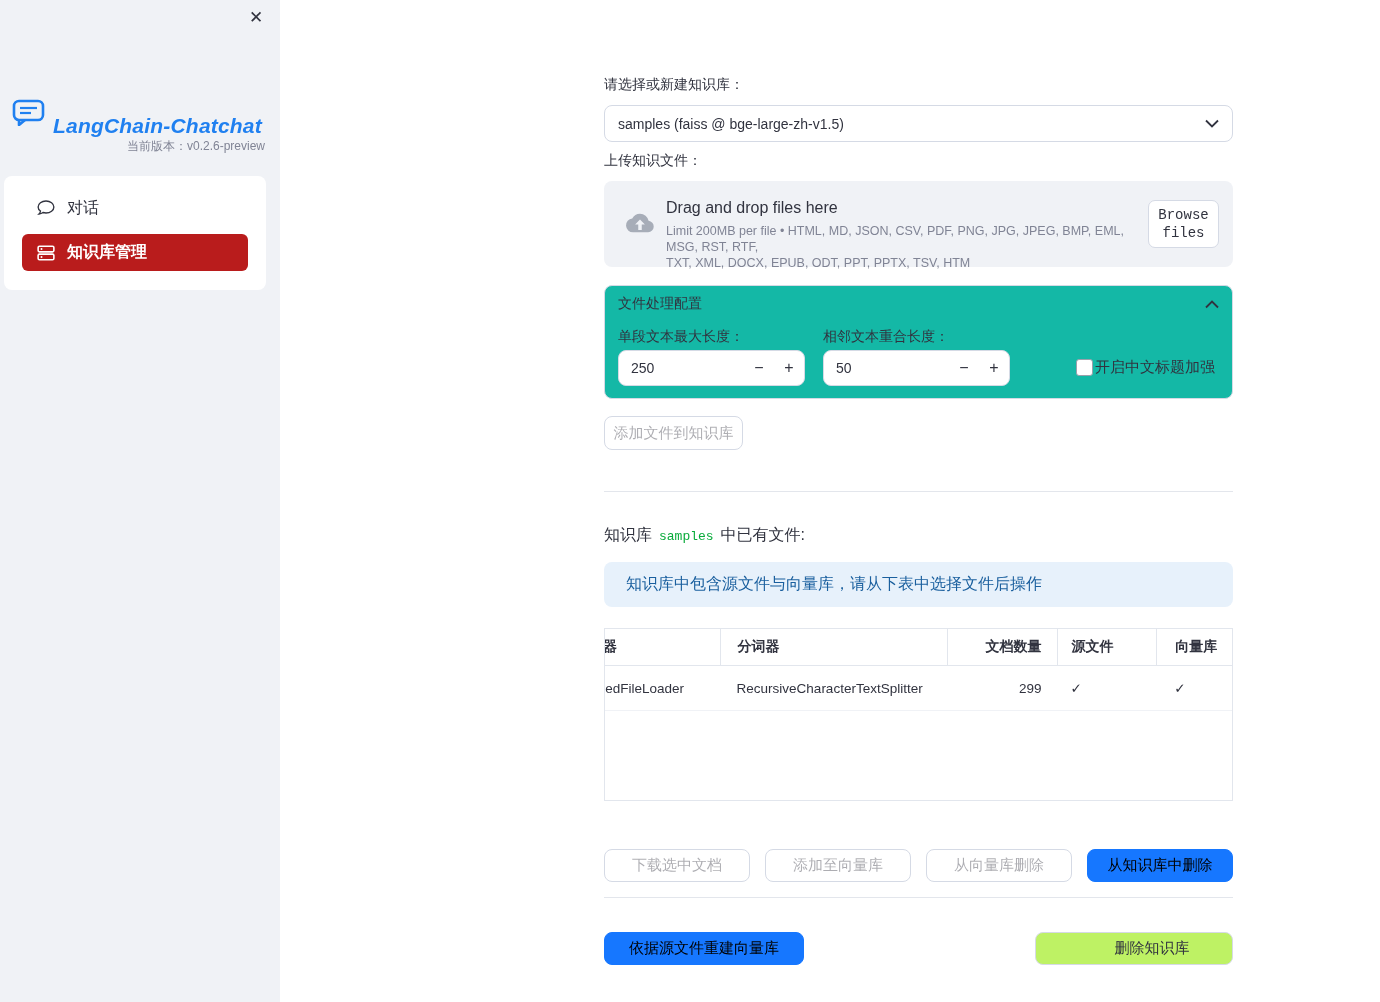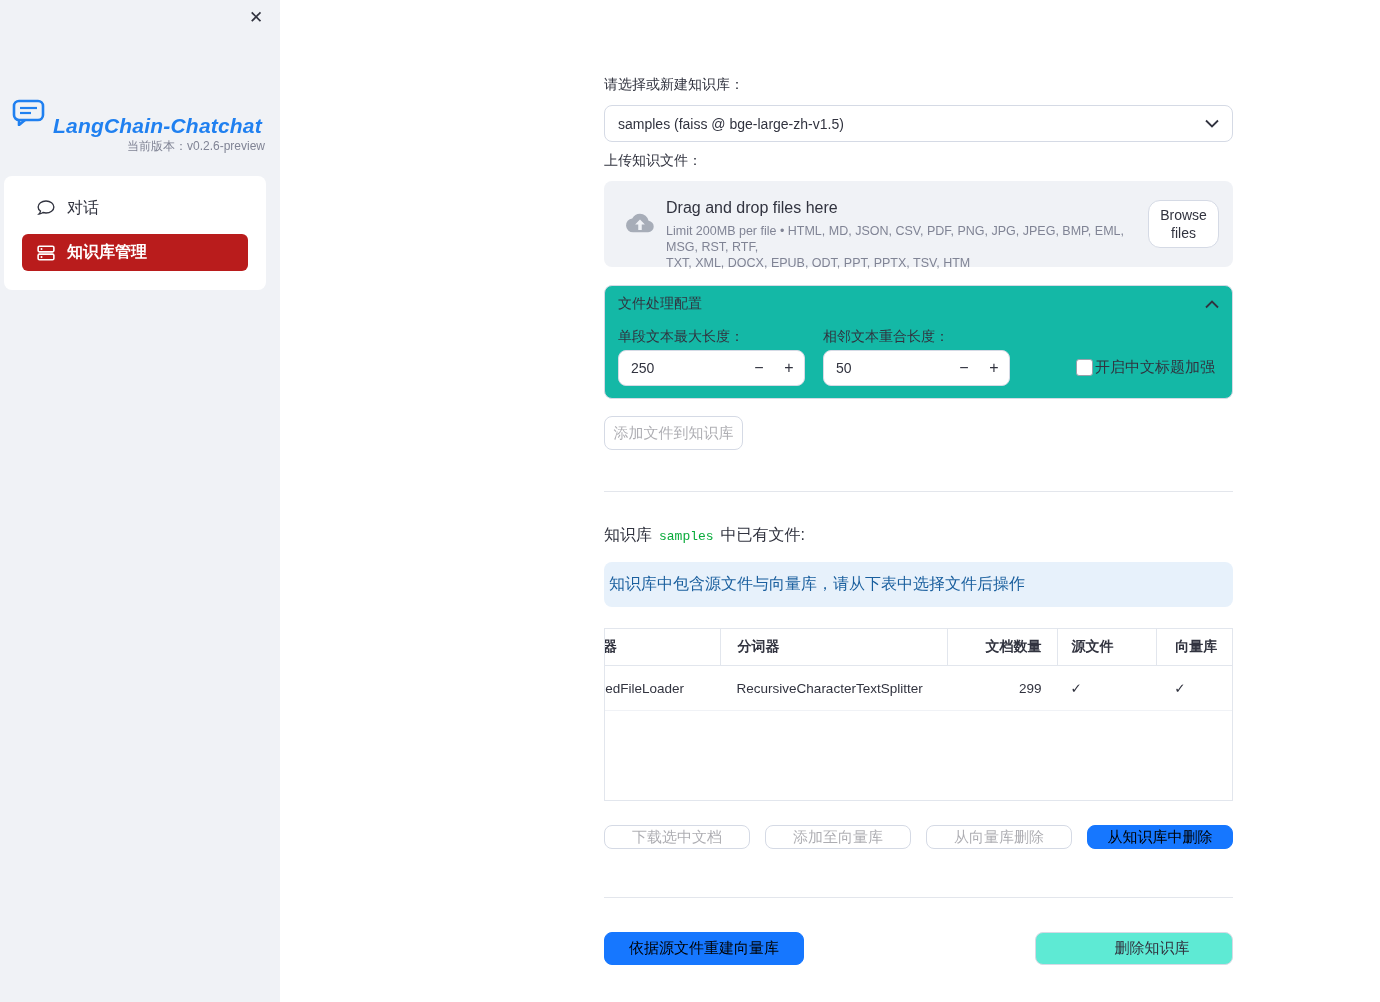--- a/index.html
+++ b/index.html
@@ -25,65 +25,65 @@
 
   .select-box { position:absolute; left:0; top:105px; width:629px; height:37px; background:#fff;
     border:1px solid #d5dae5; border-radius:8px; display:flex; align-items:center; padding:0 13px; font-size:14px; cursor:pointer; }
   .select-box .chev { margin-left:auto; display:flex; align-items:center; }
 
   .dropzone { position:absolute; left:0; top:181px; width:629px; height:86px; background:#f0f2f6; border-radius:8px; }
   .dz-icon { position:absolute; left:18px; top:28px; }
   .dz-title { position:absolute; left:62px; top:18px; font-size:16px; color:#31333f; }
   .dz-limit { position:absolute; left:62px; top:42px; width:478px; font-size:12.5px; line-height:16px; color:#808495; }
   .browse-btn { position:absolute; right:14px; top:19px; width:71px; height:48px; background:#fff; border:1px solid #d5dae5;
-    border-radius:12px; font-size:14px; color:#31333f; display:flex; align-items:center; justify-content:center; text-align:center;
-    line-height:18px; cursor:pointer; padding:0 8px; }
+    border-radius:7px; font-size:14px; color:#31333f; display:flex; align-items:center; justify-content:center; text-align:center;
+    line-height:18px; cursor:pointer; padding:0 8px;font-family:Liberation Mono, monospace; }
 
   .expander { position:absolute; left:0; top:285px; width:629px; height:114px; border:1px solid #d5dae5; border-radius:8px; background:#14b8a6; }
   .exp-header { position:absolute; left:0; top:0; width:100%; height:36px; display:flex; align-items:center; padding:0 13px; font-size:14px; cursor:pointer; }
   .exp-header .chev { margin-left:auto; display:flex; align-items:center; }
   .exp-label { position:absolute; top:42px; font-size:14px; color:#31333f; }
   .num-input { position:absolute; top:64px; width:187px; height:36px; border:1px solid #d5dae5; border-radius:8px; background:#fff;
     display:flex; align-items:center; font-size:14px; padding-left:12px; }
   .step-btn { width:30px; text-align:center; font-size:16px; color:#31333f; cursor:pointer; user-select:none; }
   .num-val { flex:1; }
   .cb-row { position:absolute; left:427px; top:72px; display:flex; align-items:center; gap:2px; cursor:pointer;margin-left:44px; }
   .cb-box { width:17px; height:17px; border:1.5px solid #9aa0ab; border-radius:3px; background:#fff; }
   .cb-label { font-size:15px; color:#31333f; }
 
   .btn { border-radius:8px; font-size:15px; display:flex; align-items:center; justify-content:center; cursor:pointer; white-space:nowrap; }
-  .btn.secondary { background:#5eead4; border:1px solid #d5dae5; color:#31333f;padding-left:36px; }
+  .btn.secondary { background:#bef264; border:1px solid #d5dae5; color:#31333f;padding-left:36px; }
   .btn.disabled { background:#fff; border:1px solid #d5dae5; color:rgba(49,51,63,0.4); cursor:default; }
   .btn.primary { background:#1677ff; border:1px solid #1677ff; color:#000000; }
 
   .add-files-btn { position:absolute; left:0; top:416px; width:139px; height:34px; }
   .hr { position:absolute; left:0; width:629px; height:1px; background:#e3e6ec; }
 
   .existing-line { position:absolute; left:0; top:525px; font-size:16px; color:#31333f; display:flex; align-items:baseline; gap:7px; }
   .kb-code { font-family:Liberation Mono, monospace; font-size:13px; color:#09ab3b; }
 
   .info-box { position:absolute; left:0; top:562px; width:629px; height:45px; background:#e7f1fb; border-radius:8px;
-    display:flex; align-items:center; padding:0 5px; font-size:16px; color:#1a5f9e; }
+    display:flex; align-items:center; padding:0 22px; font-size:16px; color:#1a5f9e; }
 
   .df { position:absolute; left:0; top:628px; width:629px; height:173px; border:1px solid #e2e6ed; background:#fff; }
   .df-header { display:flex; height:37px; border-bottom:1px solid #e2e6ed; }
   .df-hcell { display:flex; align-items:center; font-size:14px; font-weight:600; color:#31333f; overflow:hidden; white-space:nowrap; }
   .df-hcell + .df-hcell { border-left:1px solid #e2e6ed; }
   .df-row { display:flex; height:45px; border-bottom:1px solid #f0f2f6; }
   .df-cell { display:flex; align-items:center; font-size:13.5px; color:#31333f; overflow:hidden; white-space:nowrap; }
   .c1 { width:115px; }
   .c2 { width:228px; padding-left:17px; }
   .c3 { width:110px; justify-content:flex-end; padding-right:15px; }
   .c4 { width:100px; padding-left:14px; }
   .c5 { width:76px; padding-left:18px; }
   .clip-h { margin-left:-58px; }
   .clip-c { margin-left:-62px; }
 
   .actions { position:absolute; left:0; top:825px; width:629px; display:flex; gap:15px; }
-  .actions .btn { width:146px; height:24px; }
+  .actions .btn { width:146px; height:33px;margin-top:24px; }
 
   .rebuild-btn { position:absolute; left:0; top:932px; width:200px; height:33px; }
   .delete-kb-btn { position:absolute; left:431px; top:932px; width:198px; height:33px; }
 </style>
 </head>
 <body>
 
 <div class="page">
 
   <div class="sidebar">

